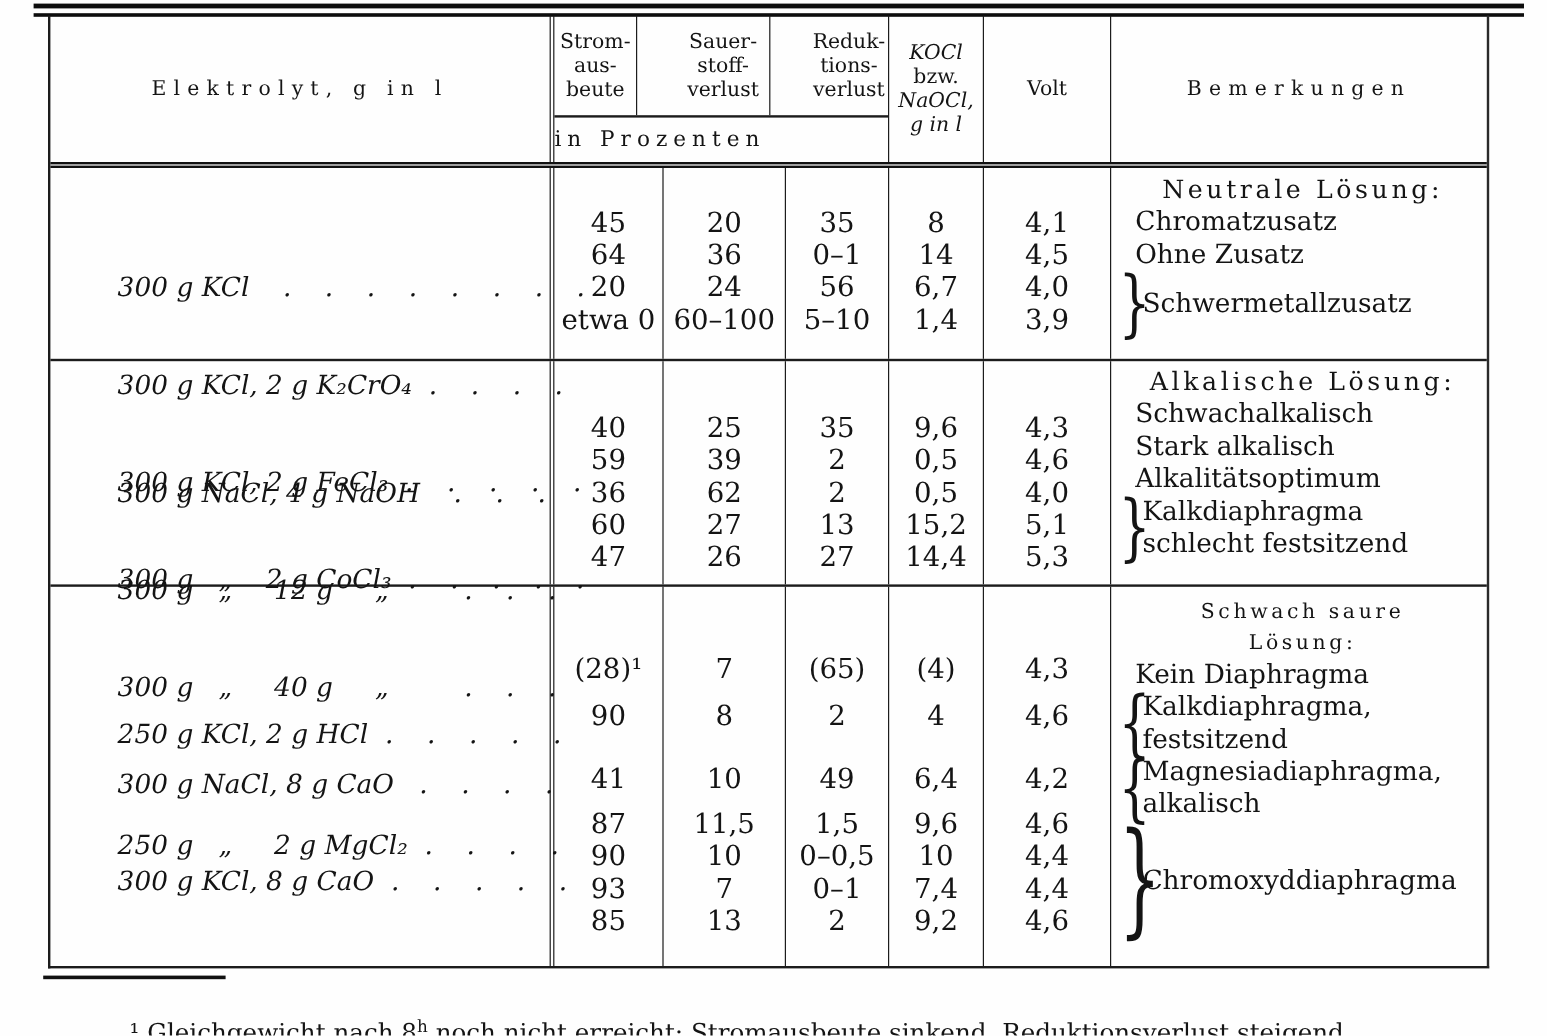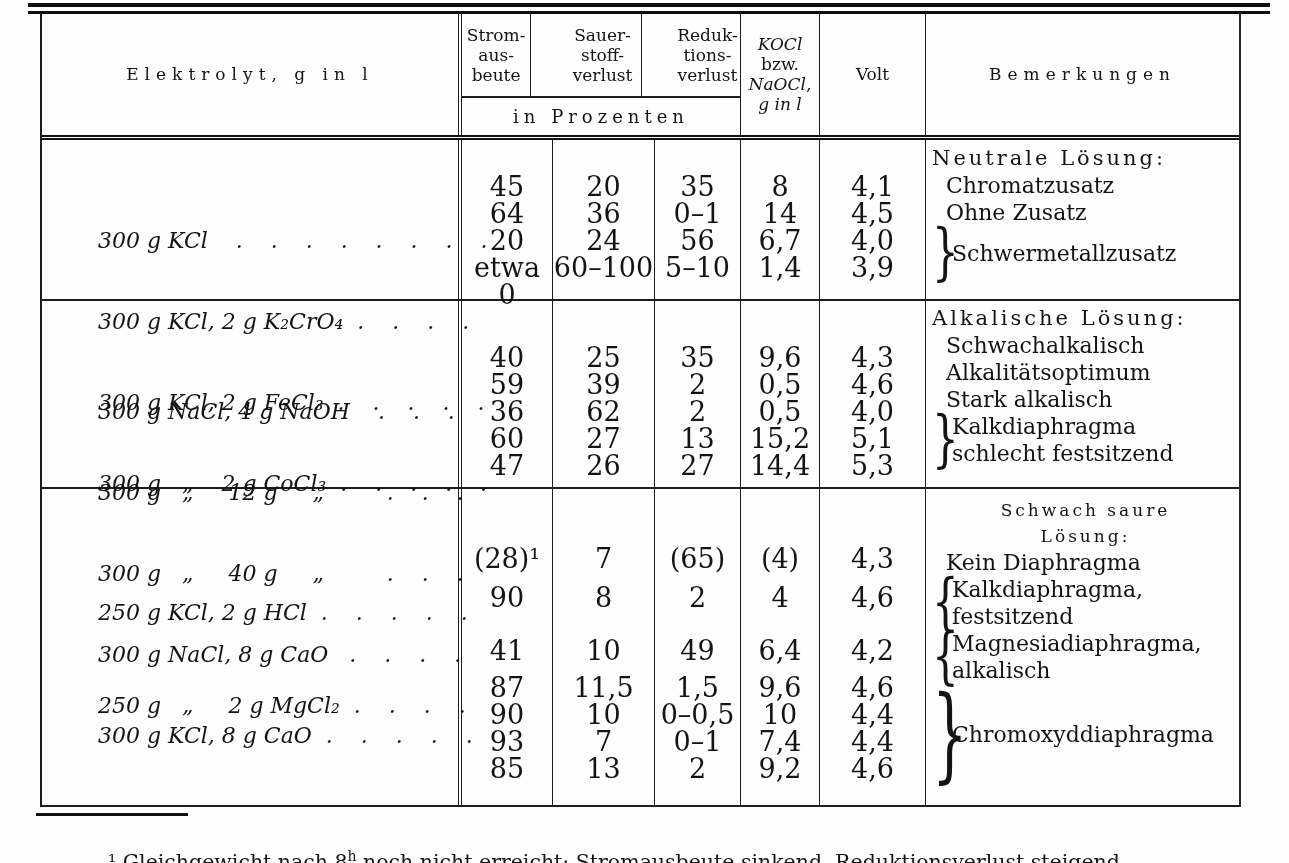--- a/index.html
+++ b/index.html
@@ -22,47 +22,47 @@
   .c2 { width:91px; }
   .c3 { width:102px; }
   .c4 { width:86px; }
   .c5 { width:79px; }
   .c6 { width:106px; }
   .c7 { width:313px; border-right:none; }
   .pctg { width:279px; box-sizing:border-box; border-right:1px solid #1c1c1c; display:flex; flex-direction:column; }
   .pct-top { display:flex; flex:1;gap:33px; }
   .h2 { width:91px; } .h3 { width:102px; } .h4 { width:86px; border-right:none; }
   .pct-bottom {
-    border-top:2px solid #1c1c1c; height:37px; display:flex; align-items:center; justify-content:center;
+    border-top:2px solid #1c1c1c; height:37px; display:flex; align-items:center; 
     font-size:18px; letter-spacing:5px;
   }
   .thead { height:122px; border-bottom:5px double #111; }
   .hcell { display:flex; flex-direction:column; align-items:center; justify-content:center; text-align:center; }
   .hcell .ln { font-size:17px; line-height:20px; }
   .hd-elek { font-size:18px; letter-spacing:6px; }
   .hd-volt { font-size:18px; }
   .hd-bem { font-size:18px; letter-spacing:6px; }
   .kocl-ln0,.kocl-ln2 { font-style:italic; font-size:17px; }
   .kocl-ln1 { font-size:15px; }
   .kocl-ln3 { font-style:italic; font-size:16px; }
 
   .sec { display:flex; }
   .sec2,.sec3 { border-top:2px solid #1c1c1c; }
   .sec1 { height:159px; } .sec2 { height:186px; } .sec3 { height:316px; }
 
   .elec { padding-left:56px; font-size:22px; font-style:italic; white-space:pre; line-height:27px; }
-  .vals { text-align:center; font-size:27px; line-height:27px; }
+  .vals { text-align:center; font-size:23px; line-height:27px; }
   .vline { height:27px; }
   .sec1 .pads { padding-top:33px; }
   .sec2 .pads { padding-top:43px; }
   .sec3 .pads { padding-top:56px; }
   .mb12 { margin-bottom:12px; } .mb26 { margin-bottom:26px; } .mb10 { margin-bottom:10px; }
 
   .rem { font-size:22px; line-height:27px; padding-left:6px; }
-  .rem-head { letter-spacing:3px; font-size:21px; line-height:27px; }
+  .rem-head { text-align:center; letter-spacing:3px; font-size:21px; line-height:27px; }
   .sec1 .rem { padding-top:5px; }
   .sec2 .rem { padding-top:4px; }
   .sec3 .rem { padding-top:8px; }
   .rem-head2 { text-align:center; letter-spacing:3px; font-size:17px; line-height:26px; }
   .rline { line-height:27px; padding-left:14px; }
   .grp { display:flex; align-items:center; }
   .grp2 { height:54px; }
   .grp4 { height:100px; }
   .brace {
     display:inline-block; width:16px; text-align:center; font-style:normal;
@@ -211,22 +211,22 @@
       <div class="col c6 vals pads">
         <div class="vline">4,3</div>
         <div class="vline">4,6</div>
         <div class="vline">4,0</div>
         <div class="vline">5,1</div>
         <div class="vline">5,3</div>
       </div>
       <div class="col c7 rem">
         <div class="rem-head">Alkalische Lösung:</div>
         <div class="rline">Schwachalkalisch</div>
+        <div class="rline">Stark alkalisch</div>
         <div class="rline">Alkalitätsoptimum</div>
-        <div class="rline">Stark alkalisch</div>
         <div class="grp grp2">
           <span class="brace">}</span>
           <span class="grp-label">
             <span class="gl" style="display:block">Kalkdiaphragma</span>
             <span class="gl" style="display:block">schlecht festsitzend</span>
           </span>
         </div>
       </div>
     </div>
 

